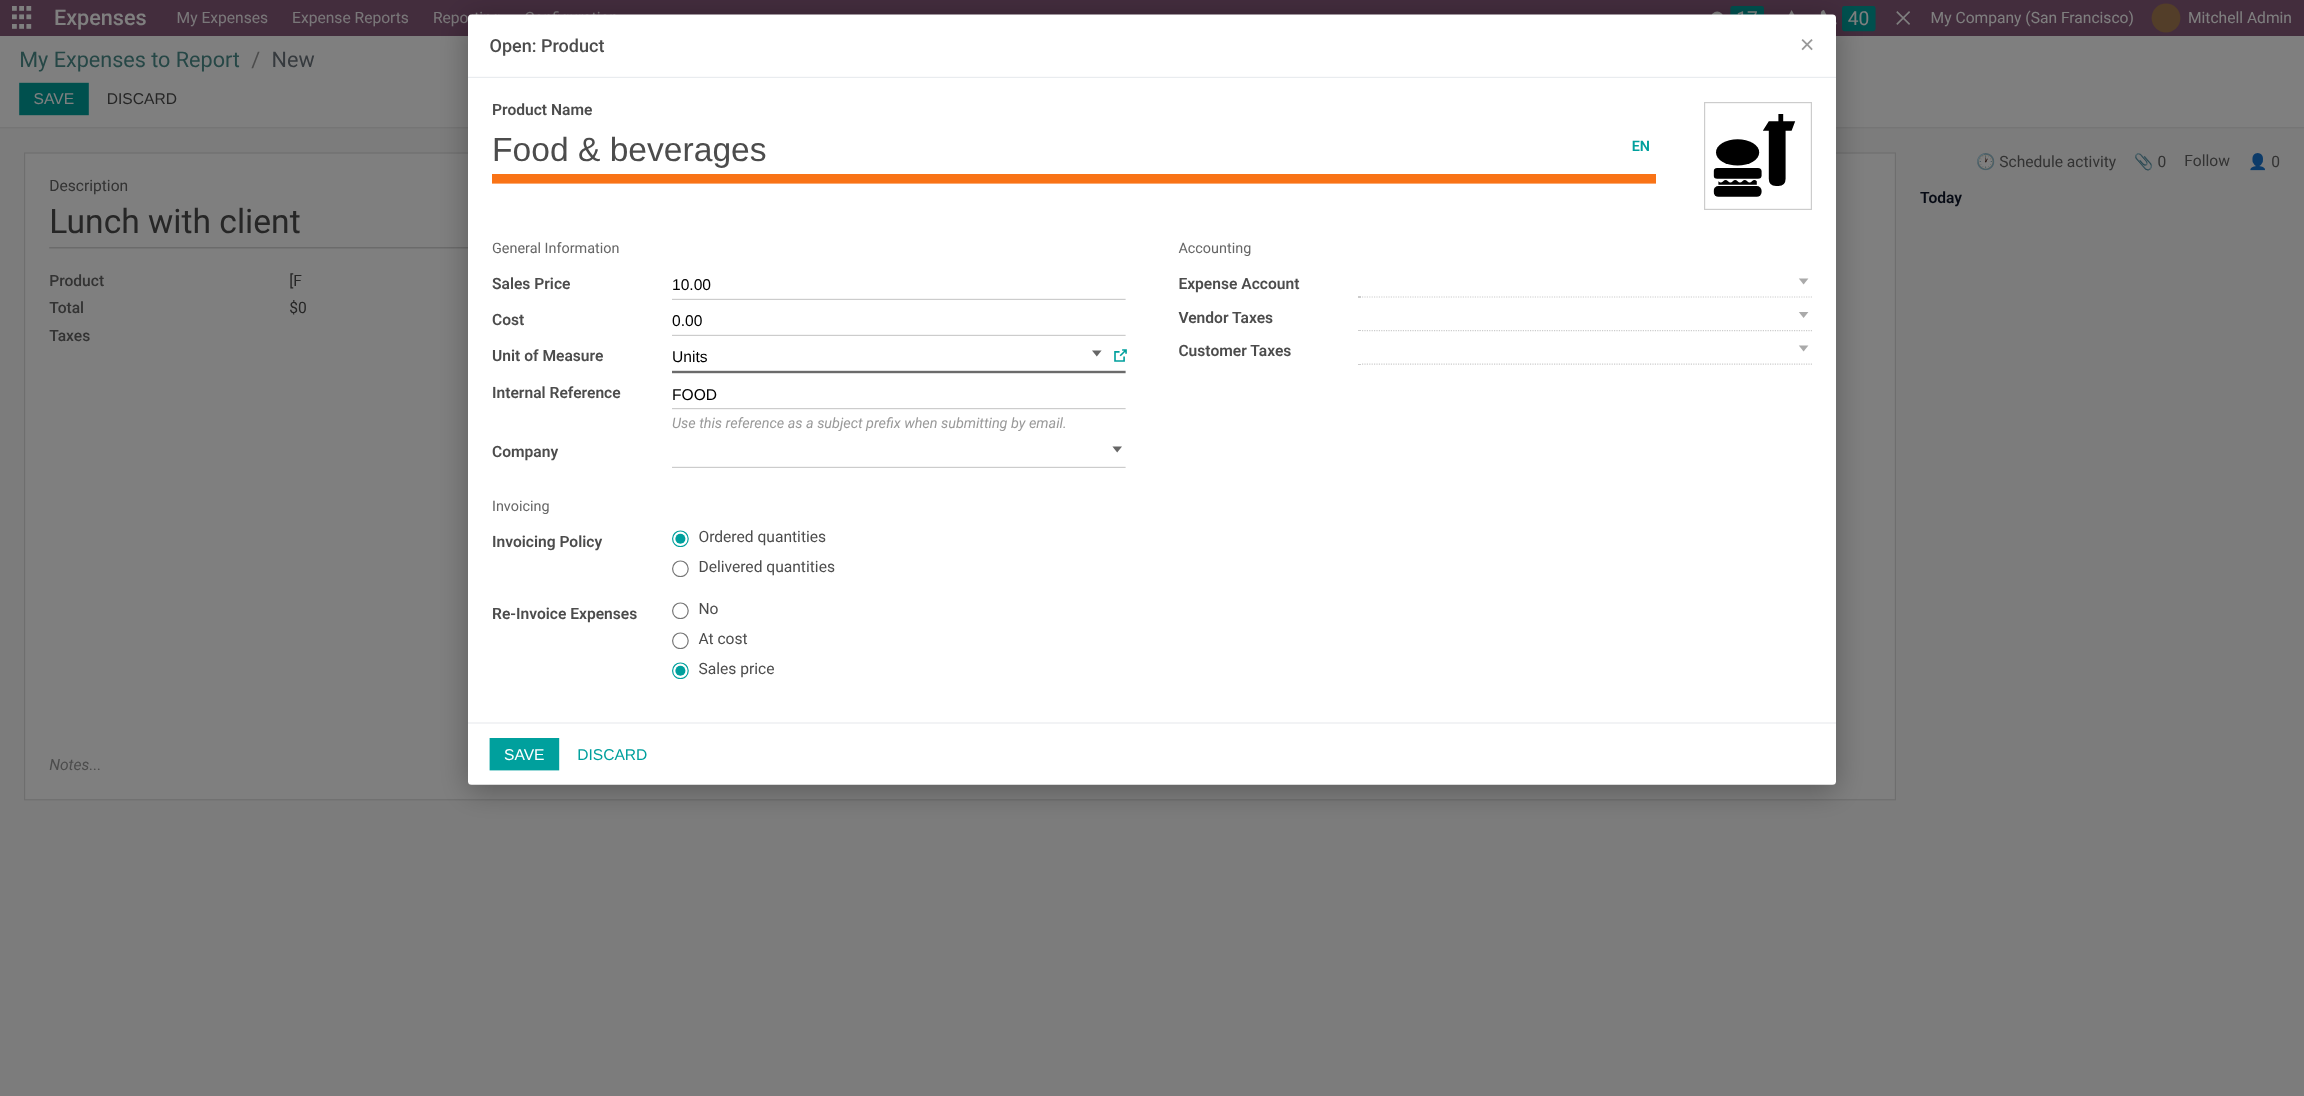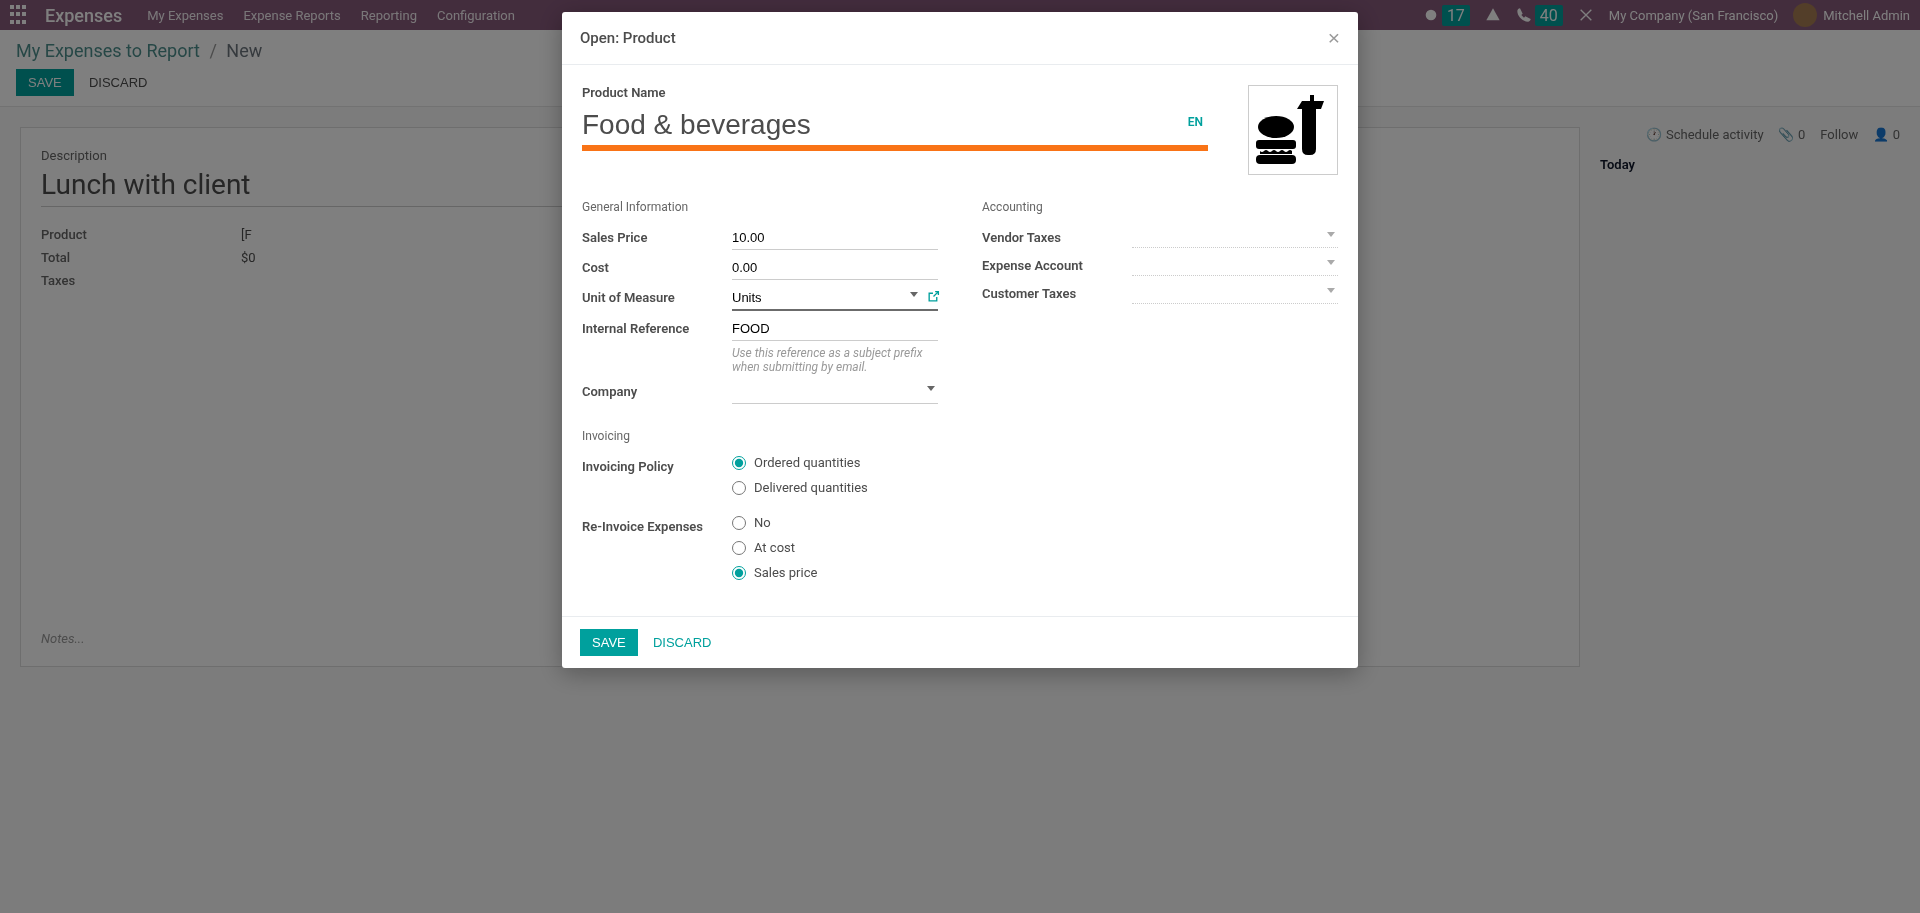--- a/index.html
+++ b/index.html
@@ -35,32 +35,32 @@
 .right-panel .today { font-weight: 600; margin-bottom: 15px; color: #0f172a; }
 
 .form-sheet .desc-label { font-size: 13px; color: #666; margin-bottom: 5px; }
 .form-sheet .desc-value { font-size: 28px; border-bottom: 1px solid #ccc; padding-bottom: 5px; margin-bottom: 20px; width: 45%; }
 .form-sheet .field-row { display: flex; margin-bottom: 8px; }
 .form-sheet .field-label { width: 200px; color: #666; font-weight: 500; }
 .form-sheet .notes { position: absolute; bottom: 20px; left: 20px; color: #999; font-style: italic; }
 
 
 .modal-backdrop { position: fixed; inset: 0; background: rgba(0,0,0,0.5); z-index: 100; }
-.modal { position: fixed; top: 12px; left: 50%; transform: translateX(-50%); width: 796px; background: #fff; z-index: 101; border-radius: 3px; box-shadow: 0 5px 25px rgba(0,0,0,0.3); }
+.modal { position: fixed; top: 12px; left: 50%; transform: translateX(-50%); width: 1140px; background: #fff; z-index: 101; border-radius: 3px; box-shadow: 0 5px 25px rgba(0,0,0,0.3); }
 .modal-header { padding: 14px 18px; border-bottom: 1px solid #e9ecef; display: flex; justify-content: space-between; align-items: center; }
 .modal-header h4 { font-size: 15px; font-weight: 500; color: #4c4c4c; }
 .modal-header .close { font-size: 21px; color: #999; cursor: pointer; border: none; background: none; }
 .modal-body { padding: 20px; max-height: 600px; overflow-y: auto; }
 .modal-footer { padding: 12px 18px; border-top: 1px solid #e9ecef; }
 
 
 .product-header { display: flex; justify-content: space-between; align-items: flex-start; margin-bottom: 25px; }
 .product-name-wrap { flex: 1; margin-right: 40px; position: relative; }
 .product-name-label { font-size: 13px; font-weight: 600; color: #4c4c4c; margin-bottom: 5px; }
-.product-name-input { width: 100%; font-size: 28px; border: none; border-bottom: 6px solid #f97316; padding: 4px 0; outline: none; color: #4c4c4c; }
+.product-name-input { width: 100%; font-size: 28px; border: none; border-bottom: 8px solid #f97316; padding: 4px 0; outline: none; color: #4c4c4c; }
 .lang-badge { position: absolute; right: 5px; top: 30px; color: #00a09d; font-size: 12px; font-weight: 600; cursor: pointer; text-align: right; }
 .product-img { width: 90px; height: 90px; border: 1px solid #ccc; display: flex; align-items: center; justify-content: center; }
 
 .form-columns { display: flex; gap: 44px; }
 .form-col { flex: 1; }
 .form-group-title { font-size: 12px; color: #666; margin-bottom: 12px; font-weight: 400; }
 .modal-field-row { display: flex; margin-bottom: 6px; align-items: flex-start; }
 .modal-field-label { width: 150px; font-size: 13px; color: #4c4c4c; font-weight: 600; padding-top: 4px; }
 .modal-field-input { flex: 1; }
 .modal-field-input input[type="text"] { width: 100%; border: none; border-bottom: 1px solid #ccc; padding: 4px 0; font-size: 13px; outline: none; }
@@ -273,29 +273,29 @@
               <label>Sales price</label>
             </div>
           </div>
         </div>
       </div>
 
       <div class="form-col">
         <div class="form-group-title">Accounting</div>
 
         <div class="modal-field-row">
-          <div class="modal-field-label">Vendor Taxes</div>
+          <div class="modal-field-label">Expense Account</div>
           <div class="modal-field-input">
             <div class="accounting-select">
                 <span class="caret2"></span>
               </div>
           </div>
         </div>
         <div class="modal-field-row">
-          <div class="modal-field-label">Expense Account</div>
+          <div class="modal-field-label">Vendor Taxes</div>
           <div class="modal-field-input">
             <div class="accounting-select">
                 <span class="caret2"></span>
               </div>
           </div>
         </div>
         <div class="modal-field-row">
           <div class="modal-field-label">Customer Taxes</div>
           <div class="modal-field-input">
             <div class="accounting-select">

